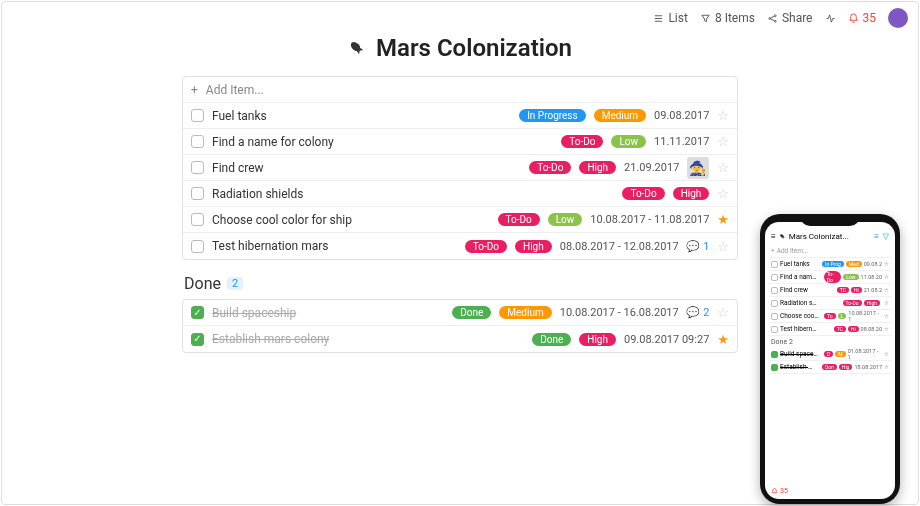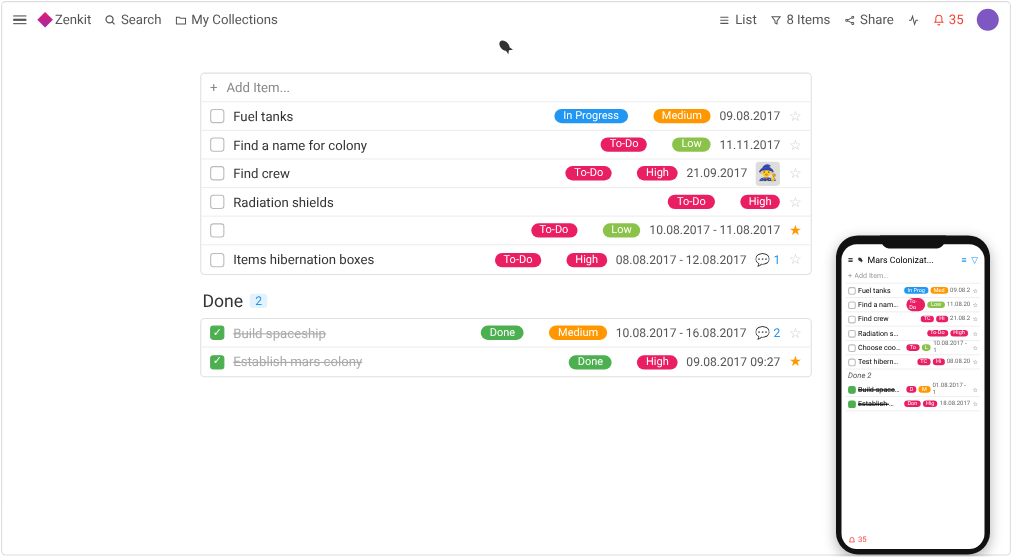--- a/index.html
+++ b/index.html
@@ -21,21 +21,21 @@
 .list-box { border: 1px solid #e0e0e0; border-radius: 4px; }
 .row { display: flex; align-items: center; height: 26px; padding: 0 8px; border-bottom: 1px solid #eee; font-size: 12px; color: #333; gap: 8px; }
 .row:last-child { border-bottom: none; }
 .add-row { color: #888; cursor: pointer; }
 .checkbox { width: 13px; height: 13px; border: 1.5px solid #bbb; border-radius: 3px; flex-shrink: 0; cursor: pointer; display: flex; align-items: center; justify-content: center; }
 .checkbox.checked { background: #4caf50; border-color: #4caf50; }
 .checkbox.checked::after { content: "✓"; color: #fff; font-size: 10px; line-height: 1; }
 .item-title { flex: 0 1 auto; }
 .item-title.done { text-decoration: line-through; color: #aaa; }
 .spacer { flex: 1; }
-.pill { border-radius: 9px; padding: 1px 8px; font-size: 10px; color: #fff; white-space: nowrap; margin-left: 15px; }
+.pill { border-radius: 9px; padding: 1px 8px; font-size: 10px; color: #fff; white-space: nowrap; }
 .date { font-size: 11px; color: #555; white-space: nowrap; }
 .star { color: #ccc; cursor: pointer; font-size: 13px; }
 .star.active { color: #ff9800; }
 .comment { color: #2196f3; font-size: 11px; display: flex; align-items: center; gap: 2px; }
 .section-head { display: flex; align-items: center; gap: 6px; margin: 14px 0 6px 2px; font-size: 16px; color: #333; }
 .section-count { background: #e3f2fd; color: #2196f3; border-radius: 3px; padding: 0 5px; font-size: 11px; }
 .avatar-img { width: 22px; height: 22px; border-radius: 3px; background: #ddd; display: flex; align-items: center; justify-content: center; font-size: 14px; }
 
 
 .phone { position: absolute; right: 18px; bottom: 0; width: 140px; height: 290px; background: #111; border-radius: 20px; padding: 8px 5px 5px; box-shadow: 0 4px 12px rgba(0,0,0,0.3); }
@@ -44,53 +44,29 @@
 .ph-top { display: flex; align-items: center; padding: 10px 6px 2px; font-size: 8px; gap: 3px; }
 .ph-top .sp { margin-left: auto; display: flex; gap: 4px; color: #2196f3; }
 .ph-list { padding: 2px 4px; flex: 1; overflow: hidden; }
 .ph-row { display: flex; align-items: center; height: 13px; font-size: 6.5px; gap: 2px; border-bottom: 1px solid #f0f0f0; padding: 0 2px; }
 .ph-row .t { flex: 0 1 auto; white-space: nowrap; overflow: hidden; text-overflow: ellipsis; max-width: 40px; }
 .ph-row .sp2 { flex: 1; }
 .ph-pill { border-radius: 6px; padding: 0 3px; font-size: 5px; color: #fff; }
 .ph-date { font-size: 5.5px; color: #666; }
 .ph-check { width: 7px; height: 7px; border: 1px solid #bbb; border-radius: 2px; flex-shrink: 0; }
 .ph-check.ck { background: #4caf50; border-color: #4caf50; }
-.ph-section { font-size: 7px; padding: 2px; color: #555; font-style: italic; }
+.ph-section { font-size: 7px; padding: 2px; color: #555; }
 .ph-bottom { padding: 4px 6px; font-size: 7px; color: #f44336; display: flex; align-items: center; gap: 2px; }
 .ph-add { color: #999; }
 </style>
 </head>
 <body>
 
 <div class="app">
   <div class="topbar">
-    <div class="topbar-left">
-      <div class="hamburger">
-          <span></span>
-          <span></span>
-          <span></span>
-        </div>
-      <div class="topbar-item">
-        <div class="logo-diamond"></div>
-        <span>Zenkit</span>
-      </div>
-      <div class="topbar-item">
-        <svg width="11" height="11" viewBox="0 0 24 24" fill="none" stroke="#555" stroke-width="2.5">
-            <circle cx="10" cy="10" r="7"></circle>
-            <line x1="20" y1="20" x2="15" y2="15"></line>
-          </svg>
-        <span>Search</span>
-      </div>
-      <div class="topbar-item">
-        <svg width="11" height="11" viewBox="0 0 24 24" fill="none" stroke="#555" stroke-width="2">
-            <path d="M3 6h6l2 2h10v11H3z"></path>
-          </svg>
-        <span>My Collections</span>
-      </div>
-    </div>
     <div class="topbar-right">
       <div class="topbar-item">
         <svg width="11" height="11" viewBox="0 0 24 24" fill="none" stroke="#555" stroke-width="2">
             <line x1="4" y1="6" x2="20" y2="6"></line>
             <line x1="4" y1="12" x2="20" y2="12"></line>
             <line x1="4" y1="18" x2="20" y2="18"></line>
           </svg>
         <span>List</span>
       </div>
       <div class="topbar-item">
@@ -122,20 +98,21 @@
         <span>35</span>
       </div>
       <div class="avatar"></div>
     </div>
   </div>
 
   <div class="title-row">
     <svg class="rocket-svg" width="18" height="18" viewBox="0 0 24 24" fill="#333">
         <path d="M12 2c3 0 5 4 5 8 0 2-1 4-2 5l1 5-4-3-4 3 1-5c-1-1-2-3-2-5 0-4 2-8 5-8z"></path>
       </svg>
+    <h1>Mars Colonization</h1>
   </div>
 
   <div class="content">
     <div class="list-box" id="list1">
       <div class="row add-row">
         <span>+</span>
         <span>Add Item...</span>
       </div>
     <div class="row">
           <div class="checkbox"></div>
@@ -168,29 +145,30 @@
         <div class="row">
           <div class="checkbox"></div>
           <span class="item-title">Radiation shields</span>
           <span class="spacer"></span>
           <span class="pill" style="background: rgb(233, 30, 99);">To-Do</span>
           <span class="pill" style="background: rgb(233, 30, 99);">High</span>
           <span class="star">☆</span>
         </div>
         <div class="row">
           <div class="checkbox"></div>
+          <span class="item-title">Choose cool color for ship</span>
           <span class="spacer"></span>
           <span class="pill" style="background: rgb(233, 30, 99);">To-Do</span>
           <span class="pill" style="background: rgb(139, 195, 74);">Low</span>
           <span class="date">10.08.2017 - 11.08.2017</span>
           <span class="star active">★</span>
         </div>
         <div class="row">
           <div class="checkbox"></div>
-          <span class="item-title">Items hibernation boxes</span>
+          <span class="item-title">Test hibernation mars</span>
           <span class="spacer"></span>
           <span class="pill" style="background: rgb(233, 30, 99);">To-Do</span>
           <span class="pill" style="background: rgb(233, 30, 99);">High</span>
           <span class="date">08.08.2017 - 12.08.2017</span>
           <span class="comment">💬 1</span>
           <span class="star">☆</span>
         </div>
       </div>
 
     <div class="section-head">

